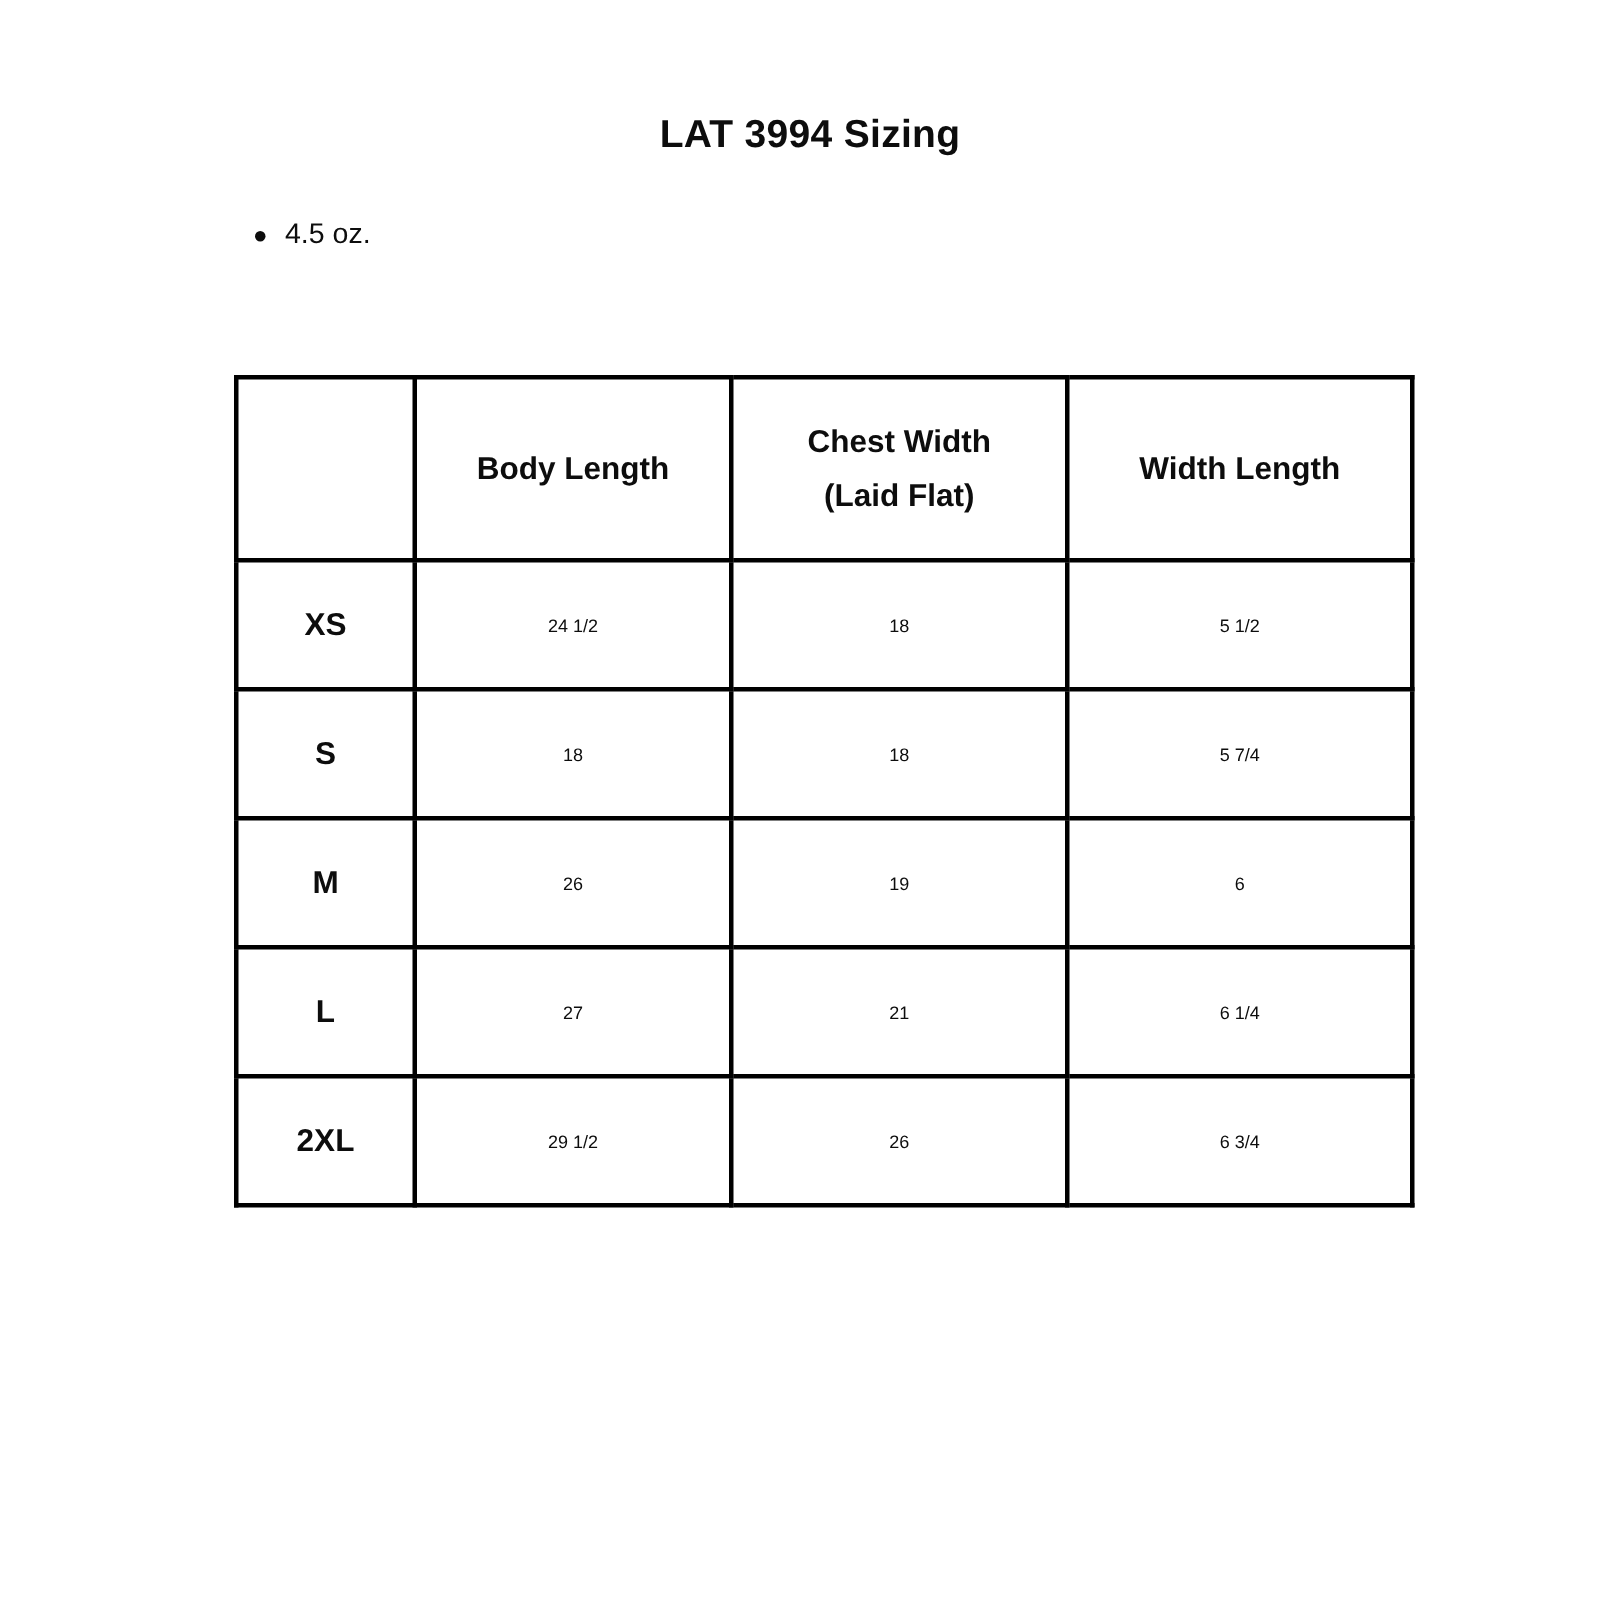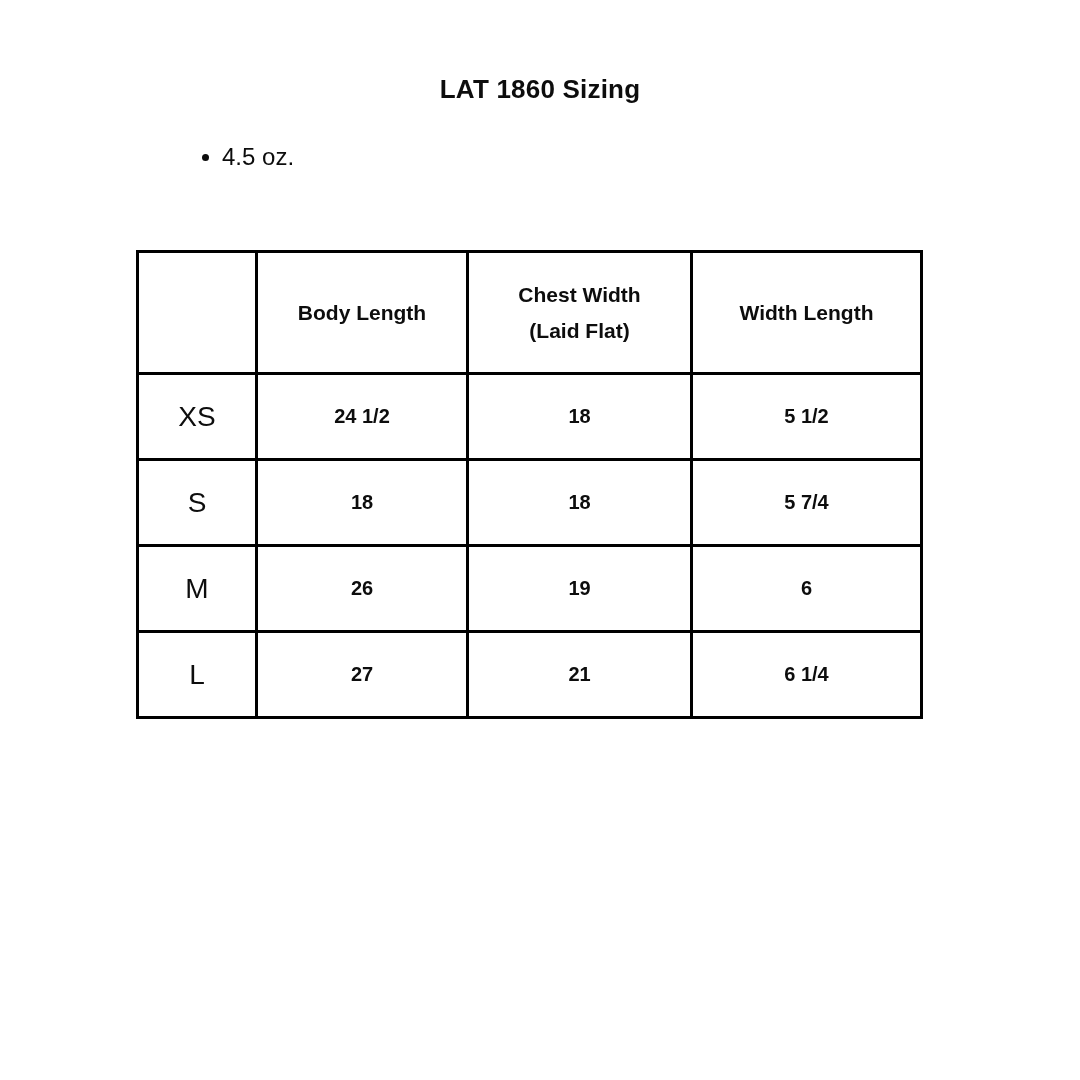--- a/index.html
+++ b/index.html
@@ -26,38 +26,37 @@
     letter-spacing: 0.2px;
   }
   .bullets {
     position: absolute;
     top: 140px;
     left: 190px;
     list-style: none;
   }
   .bullets li {
     position: relative;
-    font-size: 24px;
+    font-size: 19px;
     line-height: 34px;
     padding-left: 0;
-    margin-left: 32px;
   }
   .bullets li::before {
     content: "";
     position: absolute;
     left: -20px;
     top: 14px;
     width: 7px;
     height: 7px;
     border-radius: 50%;
     background: #0d0d0d;
   }
   table.sizing {
     position: absolute;
-    left: 136px;
+    left: 156px;
     top: 250px;
     width: 784px;
     border-collapse: collapse;
     table-layout: fixed;
   }
   table.sizing th, table.sizing td {
     border: 3px solid #000000;
     text-align: center;
     vertical-align: middle;
     background: #ffffff;
@@ -67,34 +66,34 @@
   table.sizing col.c-chest  { width: 224px; }
   table.sizing col.c-sleeve { width: 230px; }
   table.sizing thead th {
     height: 122px;
     font-size: 21px;
     font-weight: bold;
     line-height: 1.7;
   }
   table.sizing tbody th {
     height: 86px;
-    font-size: 28px;
-    font-weight: normal;
+    font-size: 21px;
+    font-weight: bold;
   }
   table.sizing tbody td {
-    font-size: 20px;
-    font-weight: bold;
+    font-size: 12px;
+    font-weight: normal;
   }
 </style>
 </head>
 <body>
 
 <div class="page">
 
-  <h1 class="title">LAT 1860 Sizing</h1>
+  <h1 class="title">LAT 3994 Sizing</h1>
 
   <ul class="bullets">
     <li>4.5 oz.</li>
   </ul>
 
   <table class="sizing">
     <colgroup>
       <col class="c-size">
         <col class="c-body">
         <col class="c-chest">
@@ -129,16 +128,22 @@
         <td>26</td>
         <td>19</td>
         <td>6</td>
       </tr>
       <tr>
         <th>L</th>
         <td>27</td>
         <td>21</td>
         <td>6 1/4</td>
       </tr>
+      <tr>
+        <th>2XL</th>
+        <td>29 1/2</td>
+        <td>26</td>
+        <td>6 3/4</td>
+      </tr>
     </tbody>
   </table>
 
 </div>
 
 </body></html>

